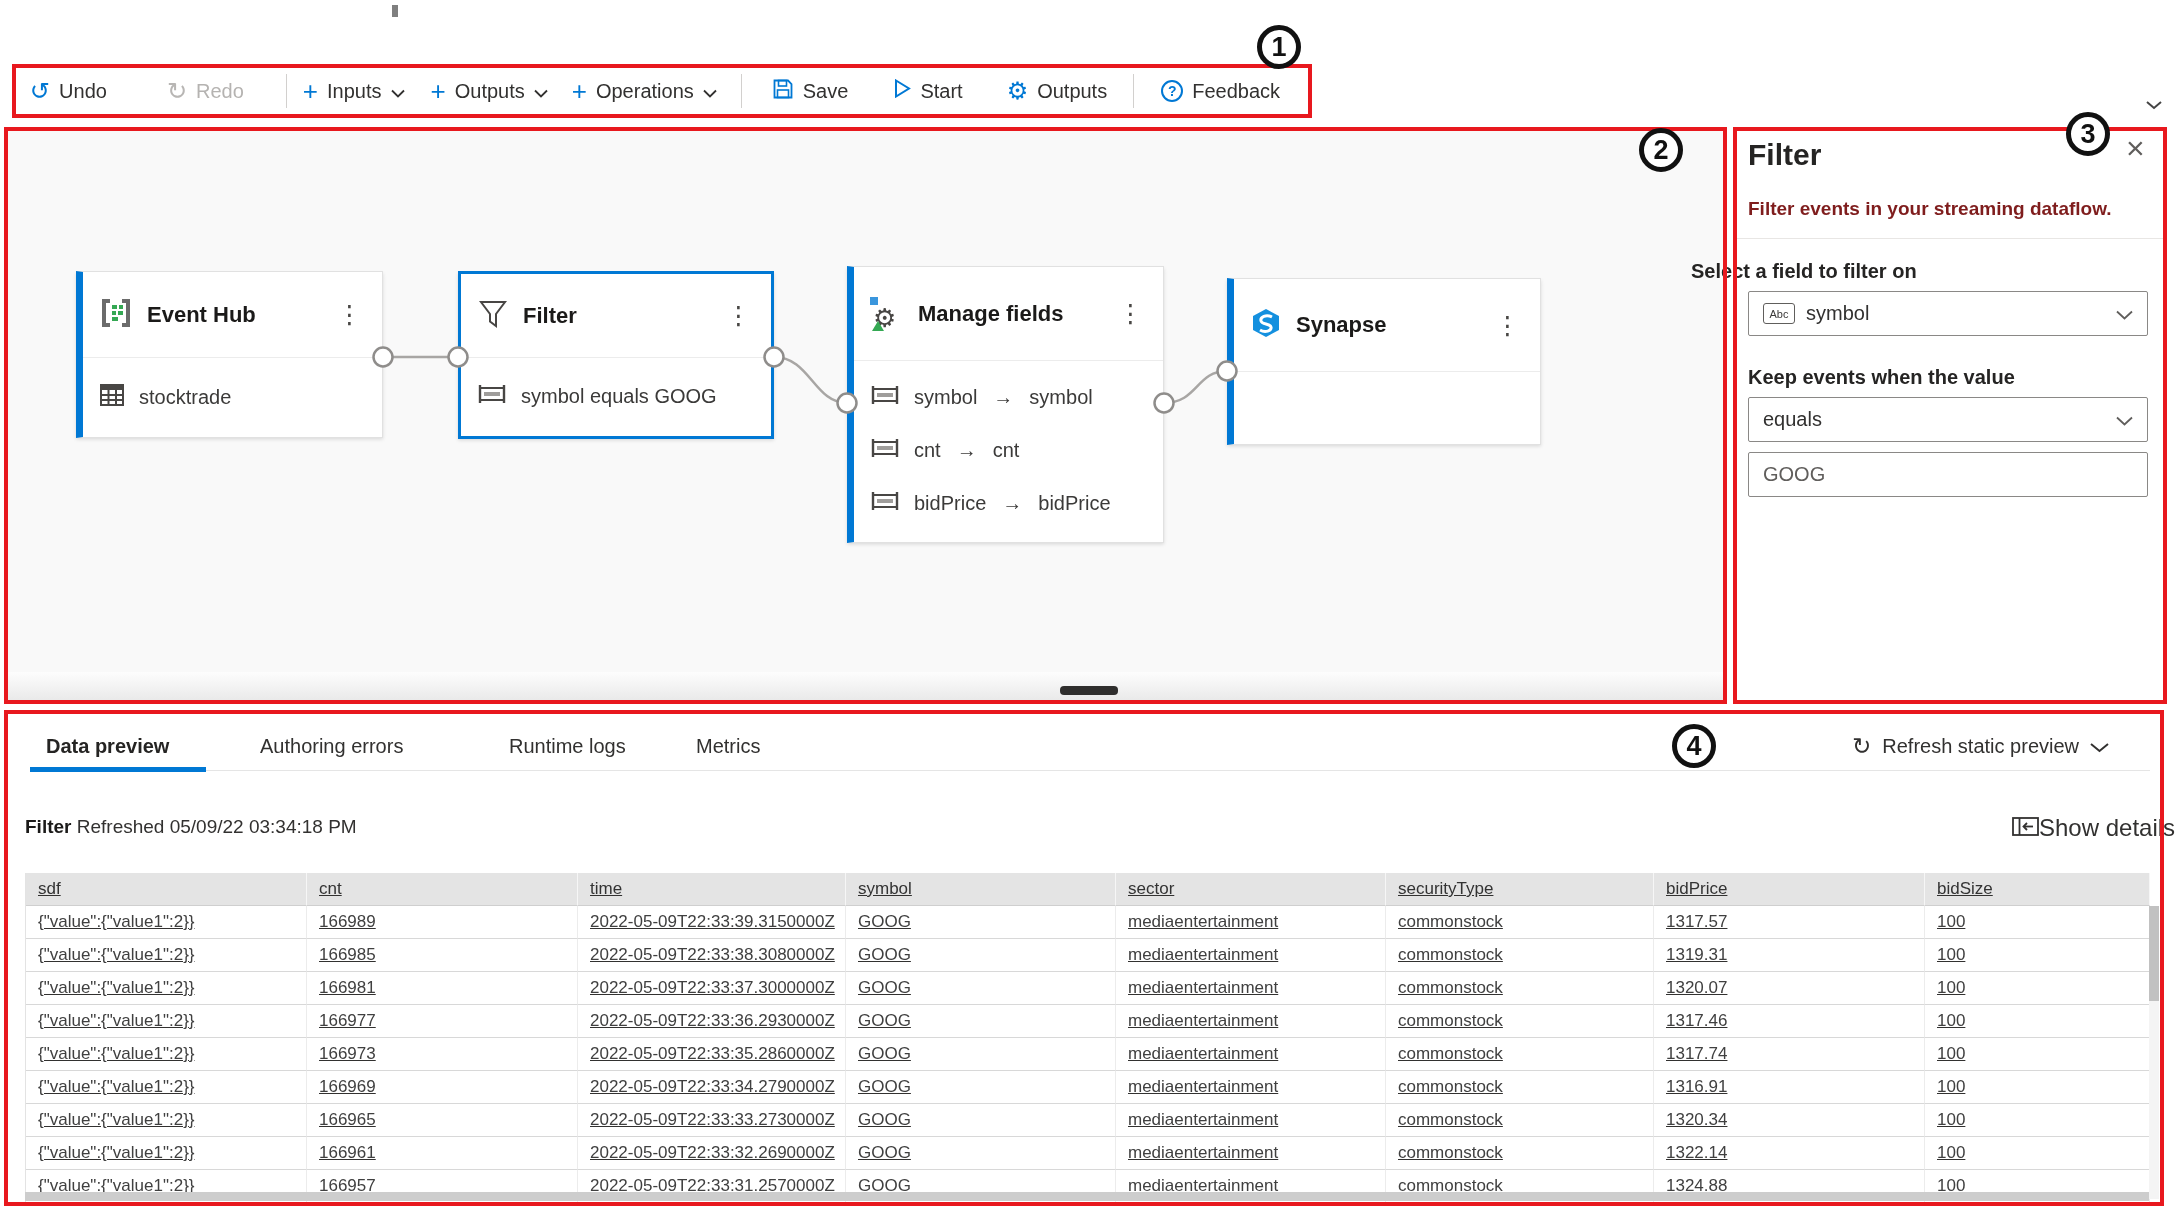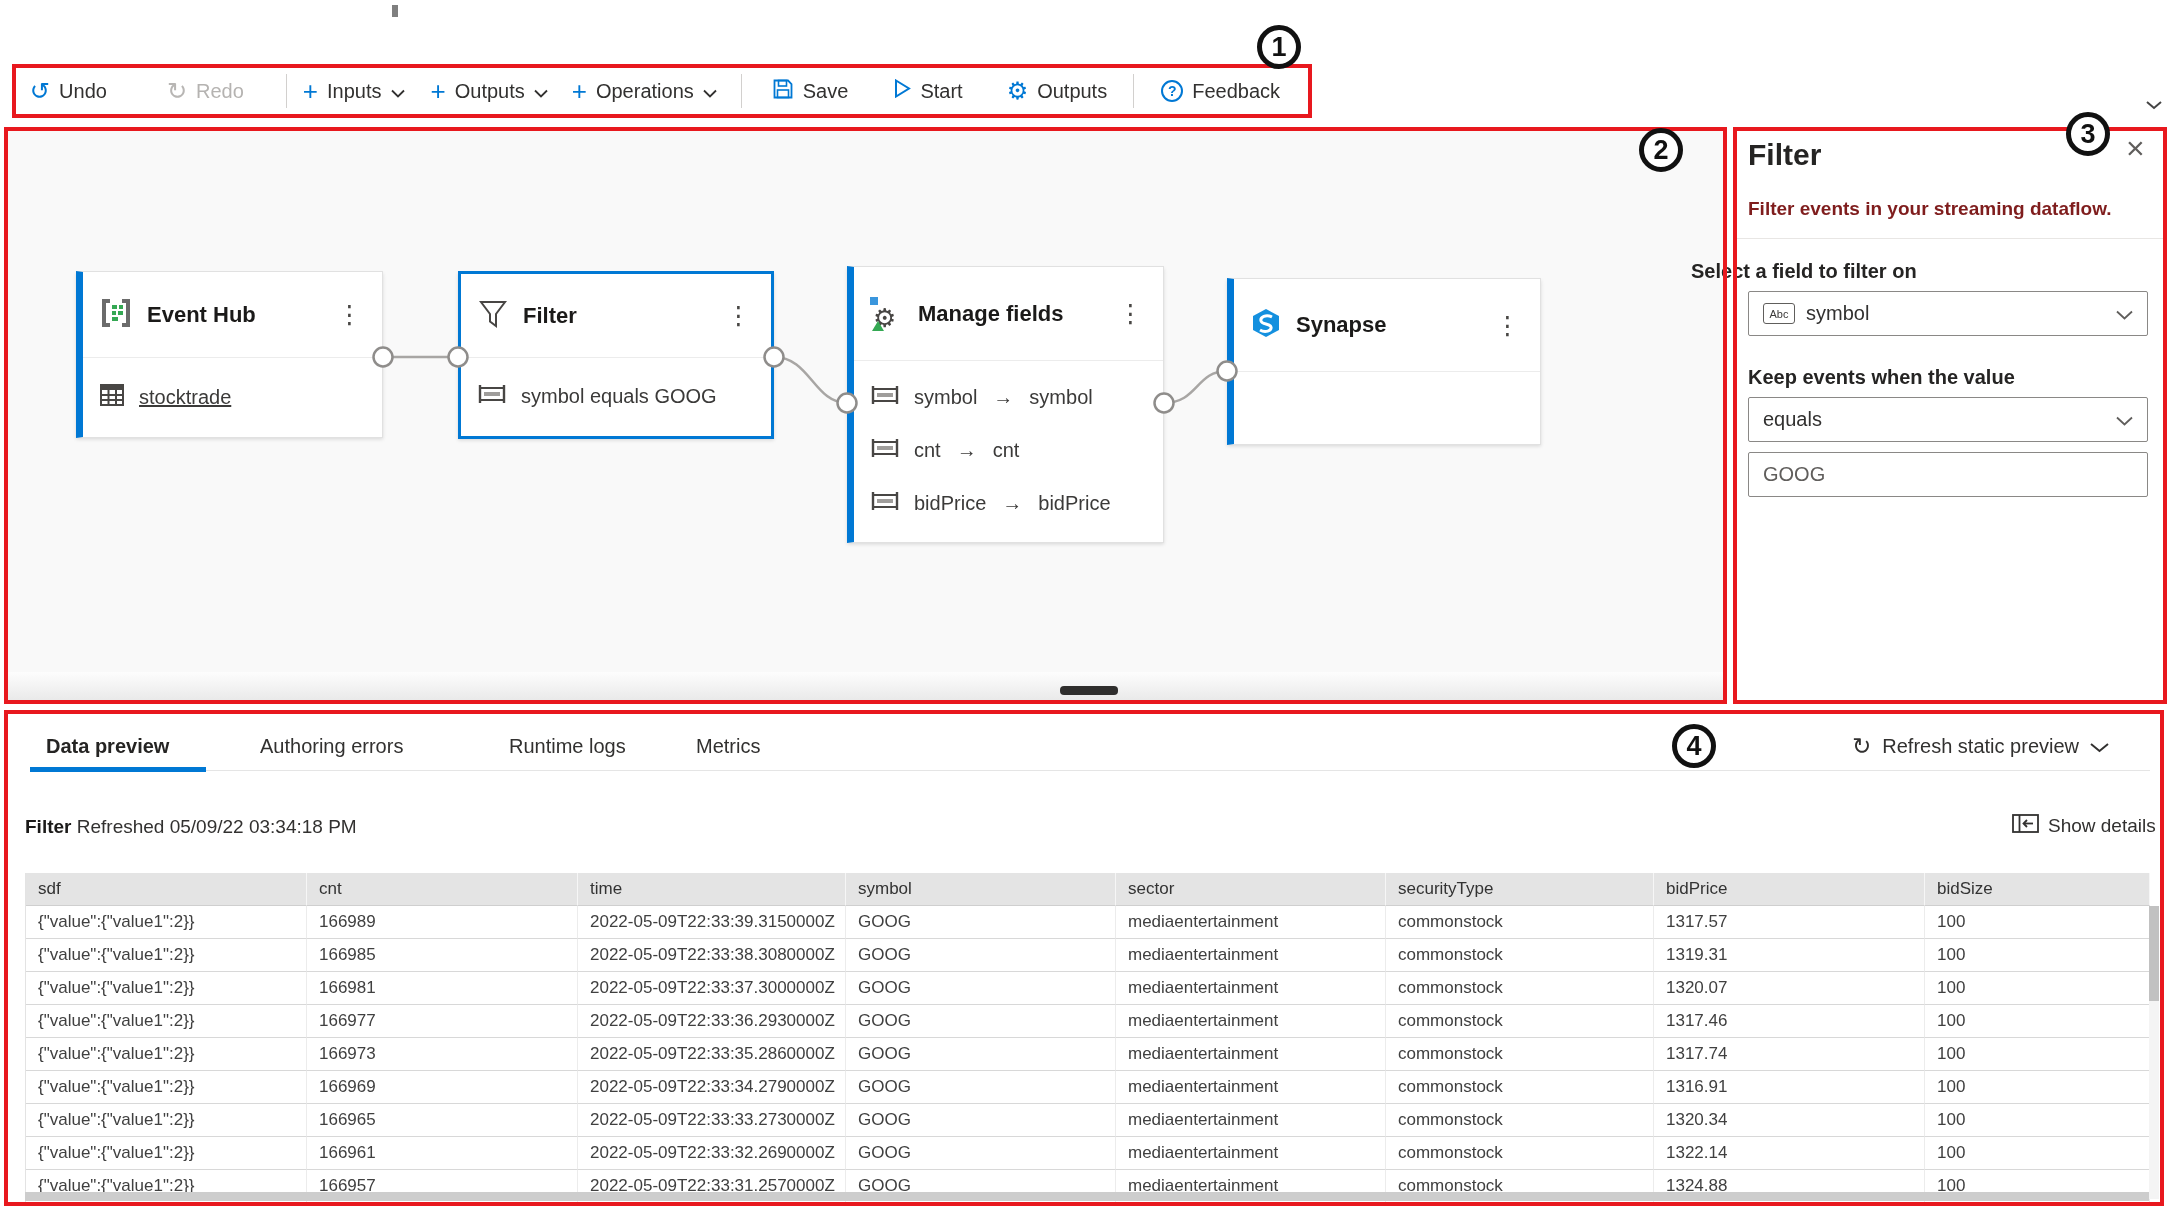--- a/index.html
+++ b/index.html
@@ -63,27 +63,27 @@
   
   .tabs-line { position:absolute; left:30px; top:770px; width:2120px; height:1px; background:#e5e5e5; }
   .tab { position:absolute; top:726px; height:40px; line-height:40px; font-size:20px; color:#323130; cursor:pointer; }
   .tab.active { font-weight:bold; color:#252423; }
   .tab-underline { position:absolute; left:30px; top:767px; width:176px; height:5px; background:#0078d4; }
   .refresh-btn { position:absolute; left:1852px; top:726px; height:40px; display:flex; align-items:center;
     gap:11px; font-size:20px; color:#323130; cursor:pointer; }
   .refresh-glyph { font-size:23px; color:#323130; line-height:1; }
   .status { position:absolute; left:25px; top:816px; font-size:19px; color:#323130; }
   .status b { color:#1b1a19; }
-  .show-details { position:absolute; left:2012px; top:814px; display:flex; align-items:center; gap:9px;
-    font-size:19px; color:#323130; cursor:pointer; }
+  .show-details { position:absolute; left:2012px; top:814px; display:flex; align-items:center; 
+    font-size:24px; color:#323130; cursor:pointer; }
 
   
   .dtable { position:absolute; left:25px; top:873px; width:2124px; display:grid;
     grid-template-columns:281px 271px 268px 270px 270px 268px 271px 225px; grid-auto-rows:33px;
-    font-size:17px; border-left:1px solid #e3e3e3; }
+    font-size:17px; border-left:1px solid #e3e3e3;text-decoration:underline; }
   .th { background:#e4e4e4; color:#333; display:flex; align-items:center; padding-left:12px;
     border-right:1px solid #f6f6f6; border-bottom:1px solid #cfcfcf; }
   .td { background:#fff; color:#404040; display:flex; align-items:center; padding-left:12px;
     border-right:1px solid #ececec; border-bottom:1px solid #d8d8d8; white-space:nowrap; overflow:hidden; }
   .vscroll { position:absolute; left:2149px; top:906px; width:10px; height:293px; background:#f4f4f4; }
   .vscroll-thumb { position:absolute; left:0; top:0; width:10px; height:95px; background:#c1c1c1; }
   .hscroll { position:absolute; left:25px; top:1192px; width:2124px; height:9px; background:#cdcdcd; }
 </style>
 </head>
 <body>
@@ -176,21 +176,21 @@
             <rect x="20" y="9" width="4" height="4" fill="#34a853"></rect>
             <rect x="13" y="15" width="4" height="4" fill="#34a853"></rect>
             <rect x="19" y="15" width="5" height="4" fill="#34a853"></rect>
             <rect x="13" y="21" width="6" height="4" fill="#34a853"></rect>
           </svg>
         </span>
         <span class="node-title">Event Hub</span>
         <span class="kebab">⋮</span>
       </div>
       <div class="node-divider"></div>
-      <div class="node-row" style="height:79px;text-decoration:underline;">
+      <div class="node-row" style="height:79px;">
         <span>
           <svg width="26" height="26" viewBox="0 0 26 26">
             <rect x="2" y="3" width="22" height="20" fill="none" stroke="#484644" stroke-width="2"></rect>
             <rect x="2" y="3" width="22" height="5" fill="#484644"></rect>
             <line x1="2" y1="13" x2="24" y2="13" stroke="#484644" stroke-width="2"></line>
             <line x1="2" y1="18" x2="24" y2="18" stroke="#484644" stroke-width="2"></line>
             <line x1="9.5" y1="3" x2="9.5" y2="23" stroke="#484644" stroke-width="2"></line>
             <line x1="17" y1="3" x2="17" y2="23" stroke="#484644" stroke-width="2"></line>
           </svg>
         </span>

